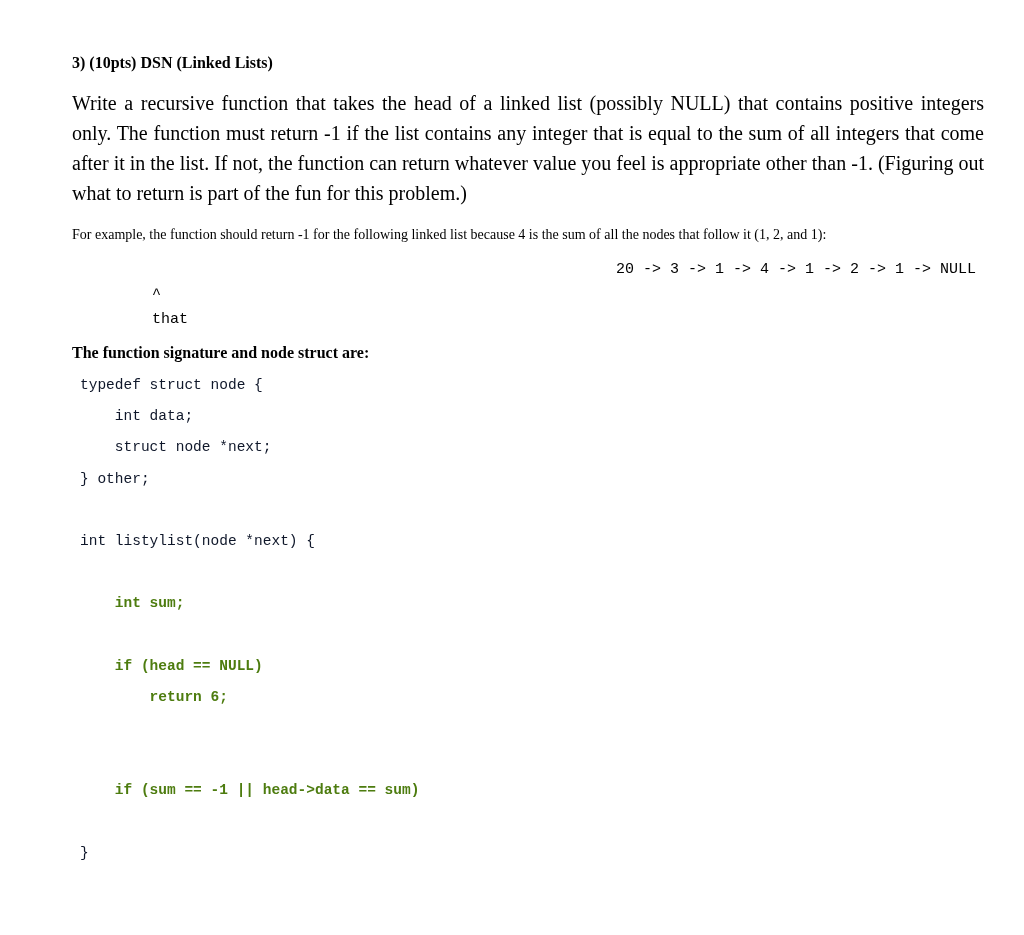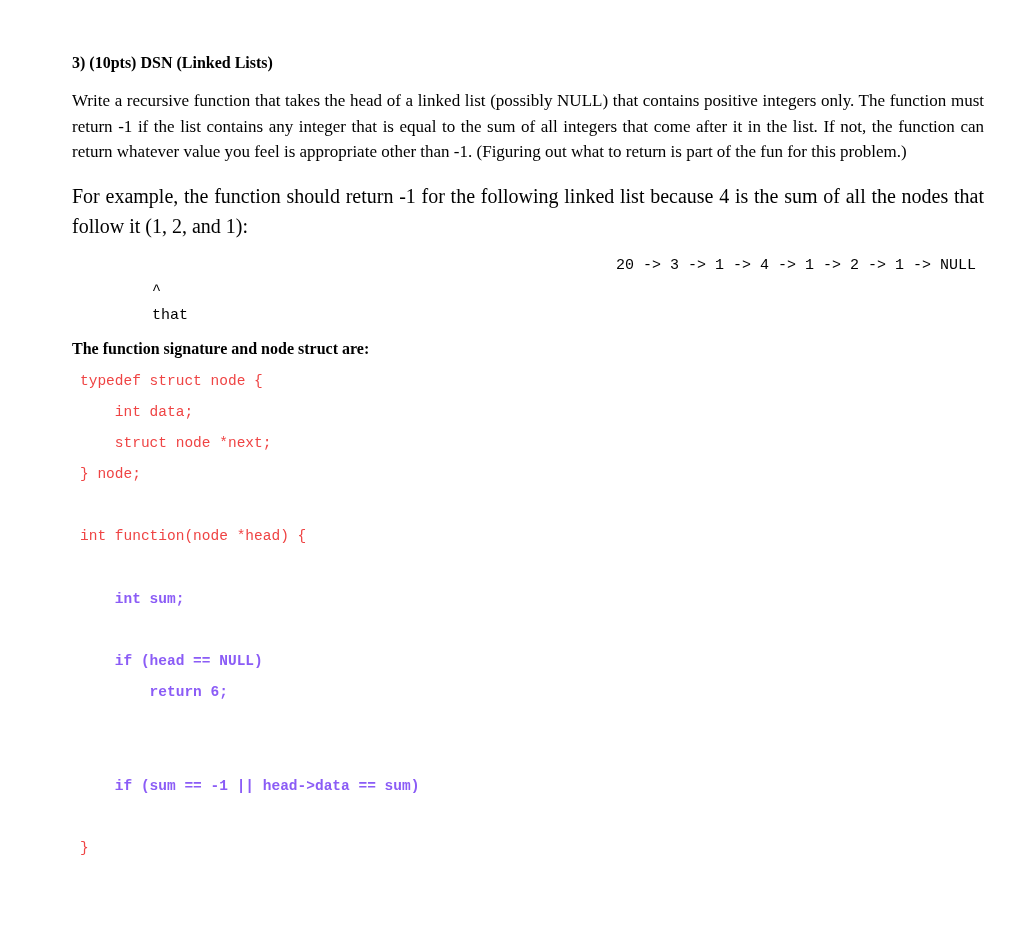--- a/index.html
+++ b/index.html
@@ -18,28 +18,28 @@
       min-height: 935px;
     }
 
     .problem-header {
       font-size: 16px;
       font-weight: bold;
       margin-bottom: 16px;
     }
 
     .problem-description {
-      font-size: 17px;
+      font-size: 20px;
       line-height: 1.5;
       text-align: justify;
       margin-bottom: 16px;
     }
 
     .example-description {
-      font-size: 20px;
+      font-size: 14px;
       line-height: 1.5;
       text-align: justify;
       margin-bottom: 16px;
     }
 
     .linked-list-example {
       font-family: 'Courier New', Courier, monospace;
       font-size: 15px;
       margin-left: 80px;
       margin-bottom: 8px;
@@ -74,26 +74,26 @@
       color: #000000;
       margin-bottom: 0;
     }
 
     .code-line {
       display: block;
       white-space: pre;
     }
 
     .code-red {
-      color: #8b5cf6;
+      color: #4d7c0f;
       font-weight: bold;
     }
 
     .code-black {
-      color: #ef4444;
+      color: #0f172a;
     }
   </style>
 </head>
 <body>
 
 <div>
 
   <div class="problem-header">3) (10pts) DSN (Linked Lists)</div>
 
   <p class="problem-description">Write a recursive function that takes the head of a linked list (possibly NULL) that contains positive integers only. The function must return -1 if the list contains any integer that is equal to the sum of all integers that come after it in the list. If not, the function can return whatever value you feel is appropriate other than -1. (Figuring out what to return is part of the fun for this problem.)</p>
@@ -105,23 +105,23 @@
     <div class="caret-line">^</div>
     <div class="head-label">that</div>
   </div>
 
   <div class="section-label">The function signature and node struct are:</div>
 
   <div class="code-block">
     <span class="code-line code-black">typedef struct node {</span>
     <span class="code-line code-black">    int data;</span>
     <span class="code-line code-black">    struct node *next;</span>
-    <span class="code-line code-black">} node;</span>
+    <span class="code-line code-black">} other;</span>
     <span class="code-line">&nbsp;</span>
-    <span class="code-line code-black">int function(node *head) {</span>
+    <span class="code-line code-black">int listylist(node *next) {</span>
     <span class="code-line">&nbsp;</span>
     <span class="code-line code-red">    int sum;</span>
     <span class="code-line">&nbsp;</span>
     <span class="code-line code-red">    if (head == NULL)</span>
     <span class="code-line code-red">        return 6;</span>
     <span class="code-line">&nbsp;</span>
     <span class="code-line">&nbsp;</span>
     <span class="code-line code-red">    if (sum == -1 || head-&gt;data == sum)</span>
     <span class="code-line">&nbsp;</span>
     <span class="code-line code-black">}</span>

